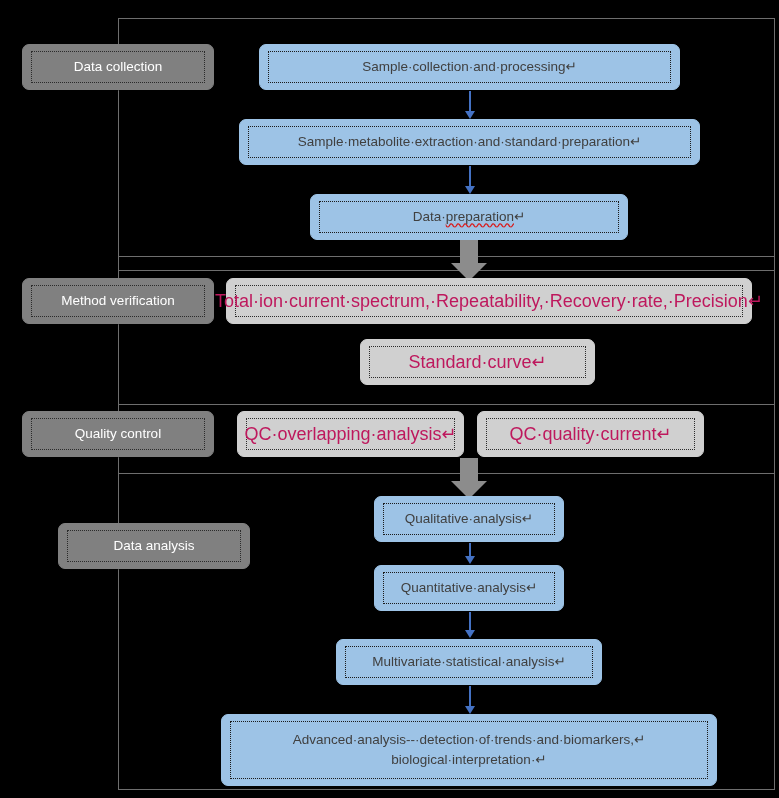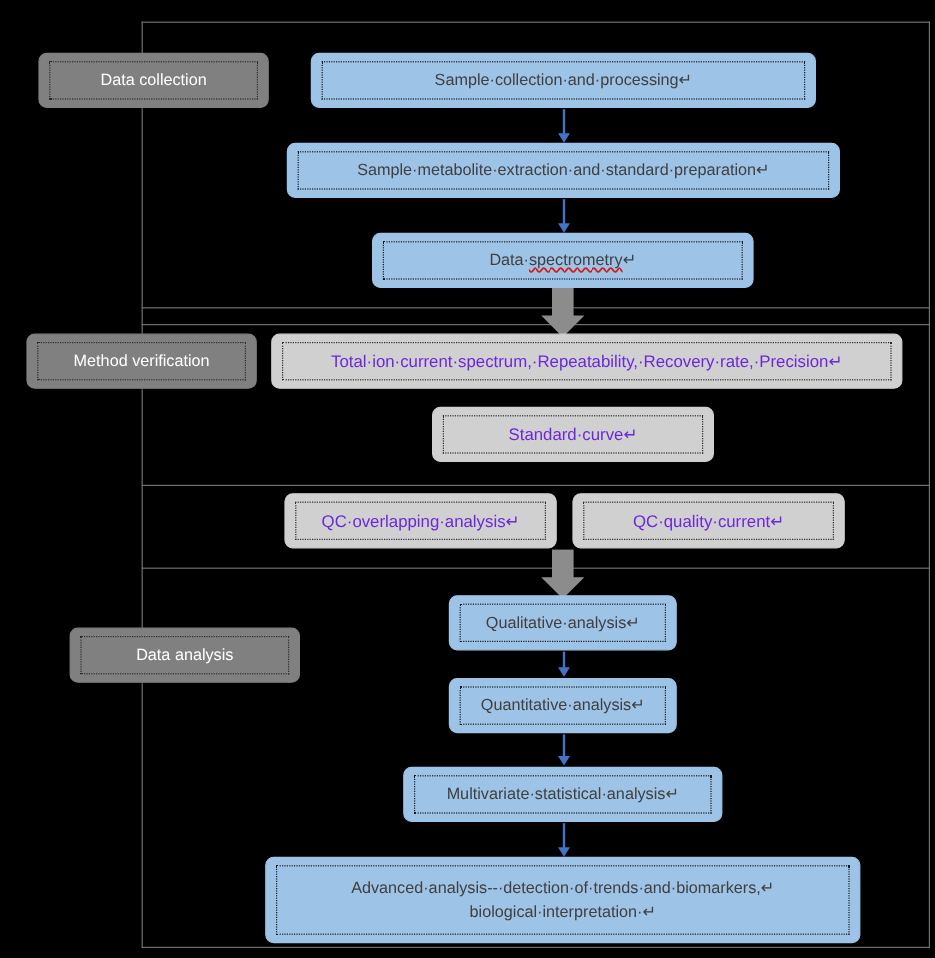--- a/index.html
+++ b/index.html
@@ -77,22 +77,22 @@
     font-size: 13.5px;
   }
 
   
   .node.grey {
     background: #d0d0d0;
     border: 1px solid #d0d0d0;
   }
   .node.grey .inner {
     border: 1px dotted #2b2b2b;
-    color: #6d28d9;
-    font-size: 14px;
+    color: #be185d;
+    font-size: 18px;
   }
 
   .node .line {
     white-space: nowrap;
   }
 
   
   .squiggle {
     text-decoration: underline wavy #d91a1a;
     text-decoration-skip-ink: none;
@@ -147,32 +147,37 @@
 
   <div class="vline" style="left:118px; top:18px;  height:772px;"></div>
   <div class="hline" style="left:118px; top:18px;  width:657px;"></div>
   <div class="hline" style="left:118px; top:256px; width:657px;"></div>
   <div class="hline" style="left:118px; top:270px; width:657px;"></div>
   <div class="hline" style="left:118px; top:404px; width:657px;"></div>
   <div class="hline" style="left:118px; top:473px; width:657px;"></div>
   <div class="hline" style="left:118px; top:789px; width:657px;"></div>
   <div class="vline" style="left:774px; top:18px;  height:772px;"></div>
 
-  <div class="node stage" style="left:22px; top:44px; width:192px; height:46px;margin-left:10px;">
+  <div class="node stage" style="left:22px; top:44px; width:192px; height:46px;">
     <div class="inner">
       <span class="line">Data collection</span>
     </div>
   </div>
 
   <div class="node stage" style="left:22px; top:278px; width:192px; height:46px;">
     <div class="inner">
       <span class="line">Method verification</span>
     </div>
   </div>
 
+  <div class="node stage" style="left:22px; top:411px; width:192px; height:46px;">
+    <div class="inner">
+      <span class="line">Quality control</span>
+    </div>
+  </div>
 
   <div class="node stage" style="left:22px; top:523px; width:192px; height:46px;margin-left:36px;">
     <div class="inner">
       <span class="line">Data analysis</span>
     </div>
   </div>
 
   <div class="node blue" style="left:259px; top:44px; width:421px; height:46px;">
     <div class="inner">
       <span class="line">Sample·collection·and·processing↵</span>
@@ -190,21 +195,21 @@
     </div>
   </div>
 
   <div class="conn" style="left:469px; top:166px; height:28px;">
     <div class="shaft" style="height:21px;"></div>
     <div class="head" style="top:20px;"></div>
   </div>
 
   <div class="node blue" style="left:310px; top:194px; width:318px; height:46px;">
     <div class="inner">
-      <span class="line"><span>Data·</span><span class="squiggle">spectrometry</span><span>↵</span></span>
+      <span class="line"><span>Data·</span><span class="squiggle">preparation</span><span>↵</span></span>
     </div>
   </div>
 
   <div class="blockarrow" style="left:451px; top:240px; width:36px; height:40px;">
     <div class="stem" style="height:24px;"></div>
     <div class="tip" style="top:23px;"></div>
   </div>
 
   <div class="node grey" style="left:226px; top:278px; width:526px; height:46px;">
     <div class="inner">

